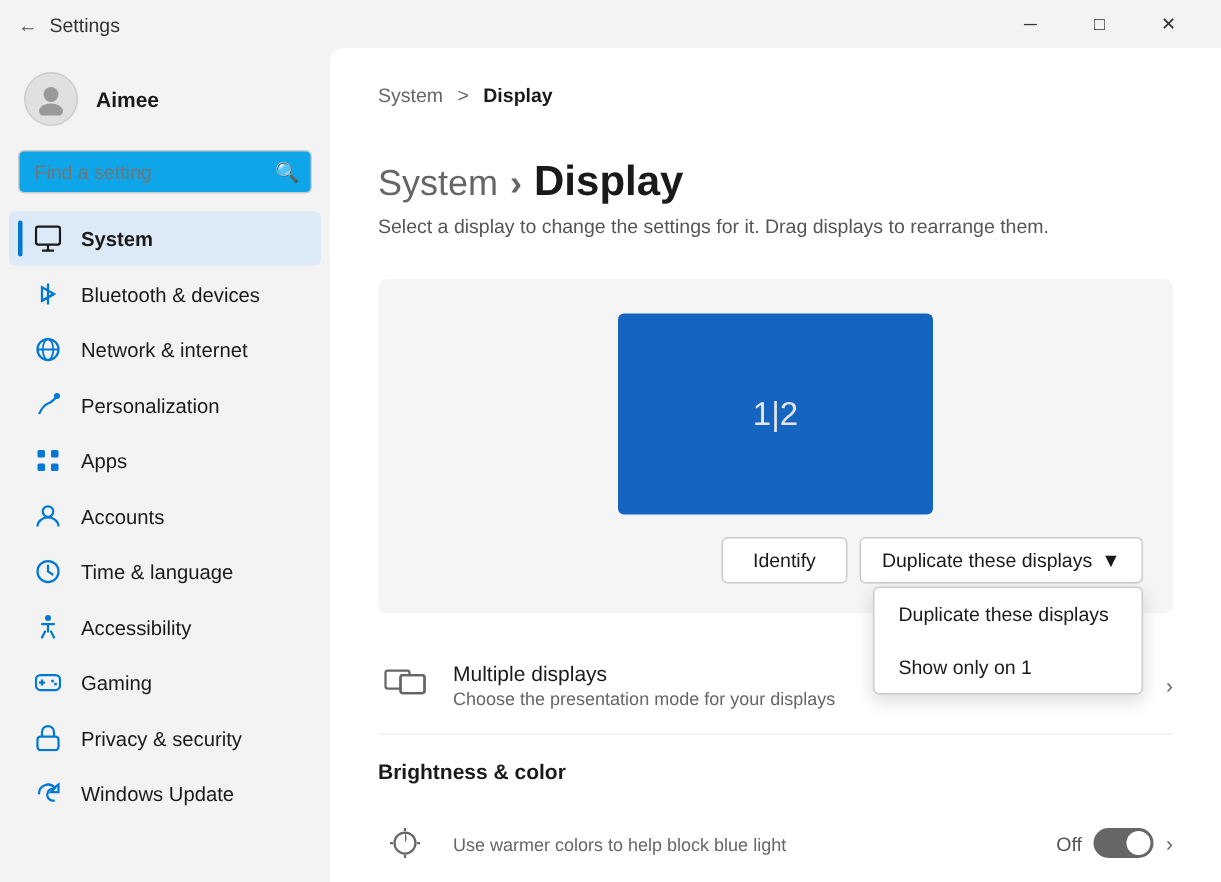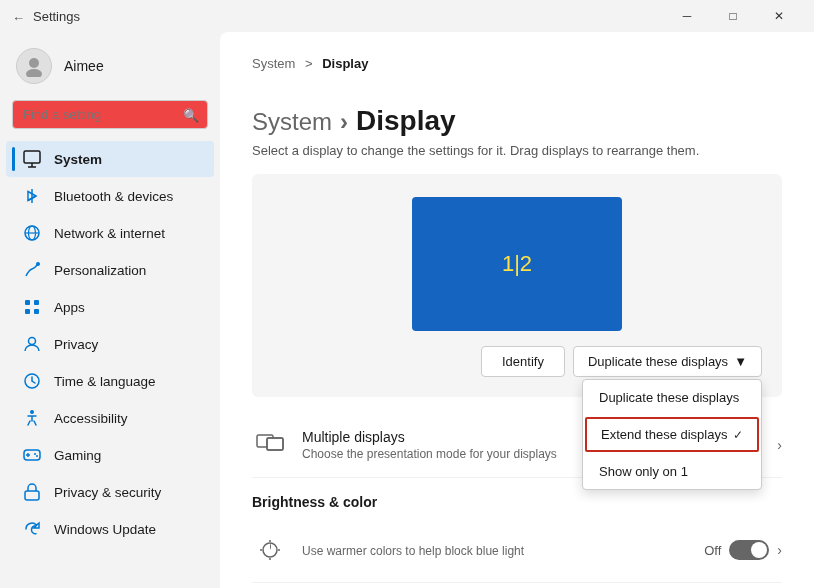--- a/index.html
+++ b/index.html
@@ -70,33 +70,33 @@
       background: #e0e0e0;
       display: flex;
       align-items: center;
       justify-content: center;
       font-size: 18px;
       color: #666;
       border: 1px solid #ccc;
     }
     .user-name {
       font-size: 14px;
-      font-weight: 400;
+      font-weight: 700;
       color: #1a1a1a;
     }
     .search-box {
       margin: 0 12px 12px 12px;
       position: relative;
     }
     .search-box input {
       width: 100%;
       padding: 6px 32px 6px 10px;
       border: 1px solid #ccc;
       border-radius: 4px;
-      background: #ef4444;
+      background: #0ea5e9;
       font-size: 13px;
       color: #333;
       outline: none;
     }
     .search-icon {
       position: absolute;
       right: 8px;
       top: 50%;
       transform: translateY(-50%);
       color: #666;
@@ -159,21 +159,21 @@
     .page-title {
       font-size: 24px;
       font-weight: 700;
       color: #1a1a1a;
       margin-bottom: 6px;
       margin-top: 34px;
     }
     .page-subtitle {
       font-size: 13px;
       color: #555;
-      margin-bottom: 16px;
+      margin-bottom: 28px;
     }
     .display-preview-area {
       background: #f5f5f5;
       border-radius: 6px;
       padding: 20px;
       display: flex;
       flex-direction: column;
       align-items: flex-end;
       min-height: 200px;
       position: relative;
@@ -188,21 +188,21 @@
       margin-bottom: 12px;
     }
     .monitor-box {
       width: 210px;
       height: 134px;
       background: #1565c0;
       border-radius: 4px;
       display: flex;
       align-items: center;
       justify-content: center;
-      color: #fde047;
+      color: #e5e5e5;
       font-size: 22px;
       font-weight: 400;
     }
     .display-controls {
       display: flex;
       align-items: flex-end;
       gap: 8px;
       position: relative;
     }
     .btn-identify {
@@ -405,21 +405,21 @@
       </span>
       <span>Apps</span>
     </div>
     <div class="nav-item">
       <span class="nav-icon">
         <svg width="18" height="18" viewBox="0 0 18 18" fill="none">
           <circle cx="9" cy="6" r="3.5" stroke="#0078d4" stroke-width="1.5" fill="none"></circle>
           <path d="M2 16c0-3.3 3.1-6 7-6s7 2.7 7 6" stroke="#0078d4" stroke-width="1.5" fill="none"></path>
         </svg>
       </span>
-      <span>Privacy</span>
+      <span>Accounts</span>
     </div>
     <div class="nav-item">
       <span class="nav-icon">
         <svg width="18" height="18" viewBox="0 0 18 18" fill="none">
           <circle cx="9" cy="9" r="7" stroke="#0078d4" stroke-width="1.5" fill="none"></circle>
           <path d="M9 5v4l3 2" stroke="#0078d4" stroke-width="1.5" stroke-linecap="round"></path>
         </svg>
       </span>
       <span>Time &amp; language</span>
     </div>
@@ -483,24 +483,20 @@
         <button class="btn-identify">Identify</button>
         <div class="dropdown-wrapper">
           <button class="btn-dropdown">
             <span>Duplicate these displays</span>
             <span>▼</span>
           </button>
 
           <div class="dropdown-menu">
             <div class="dropdown-item">
               <span>Duplicate these displays</span>
-            </div>
-            <div class="dropdown-item selected">
-              <span>Extend these displays</span>
-              <span style="font-size:12px; color:#333;">✓</span>
             </div>
             <div class="dropdown-item">
               <span>Show only on 1</span>
             </div>
           </div>
         </div>
       </div>
     </div>
 
     <div class="section-row">

